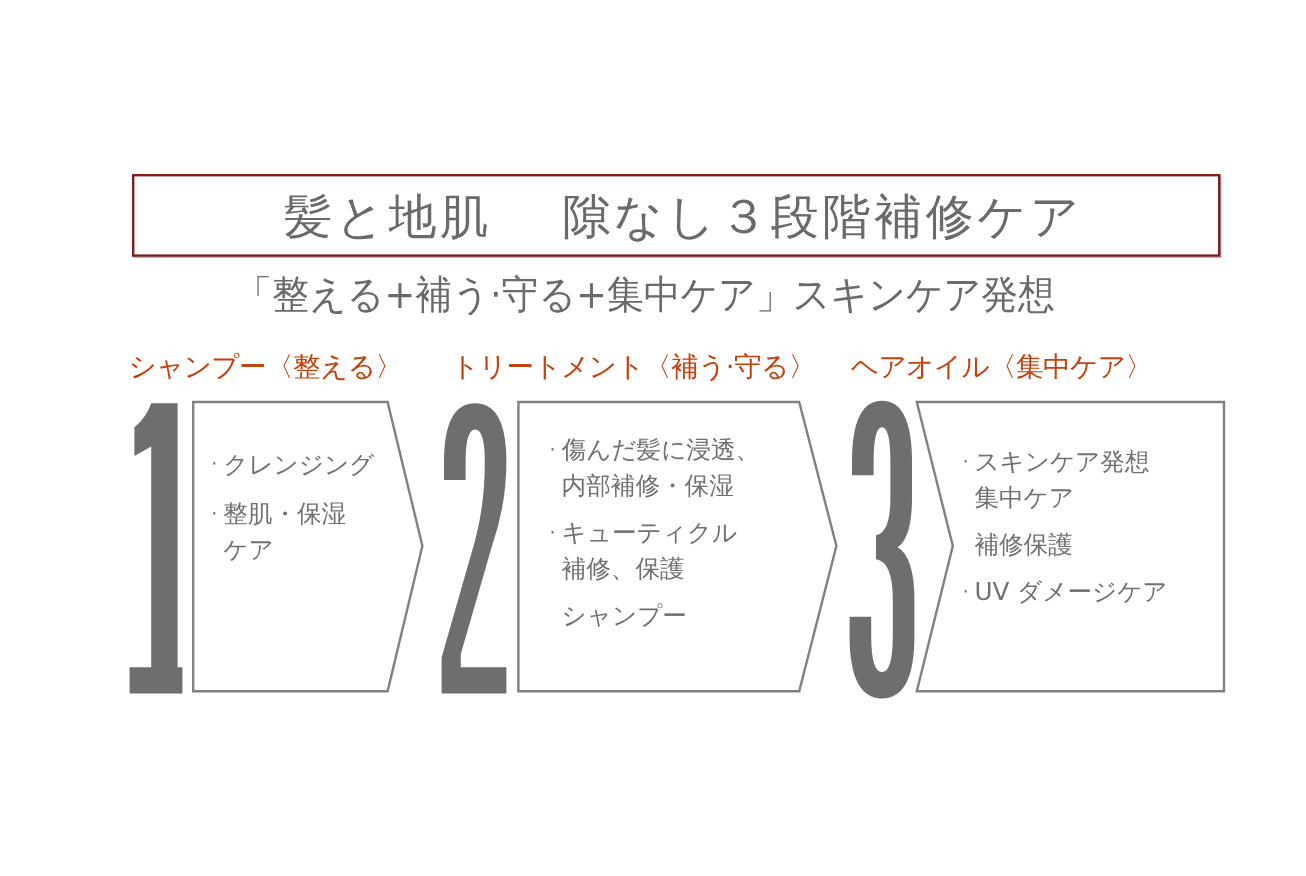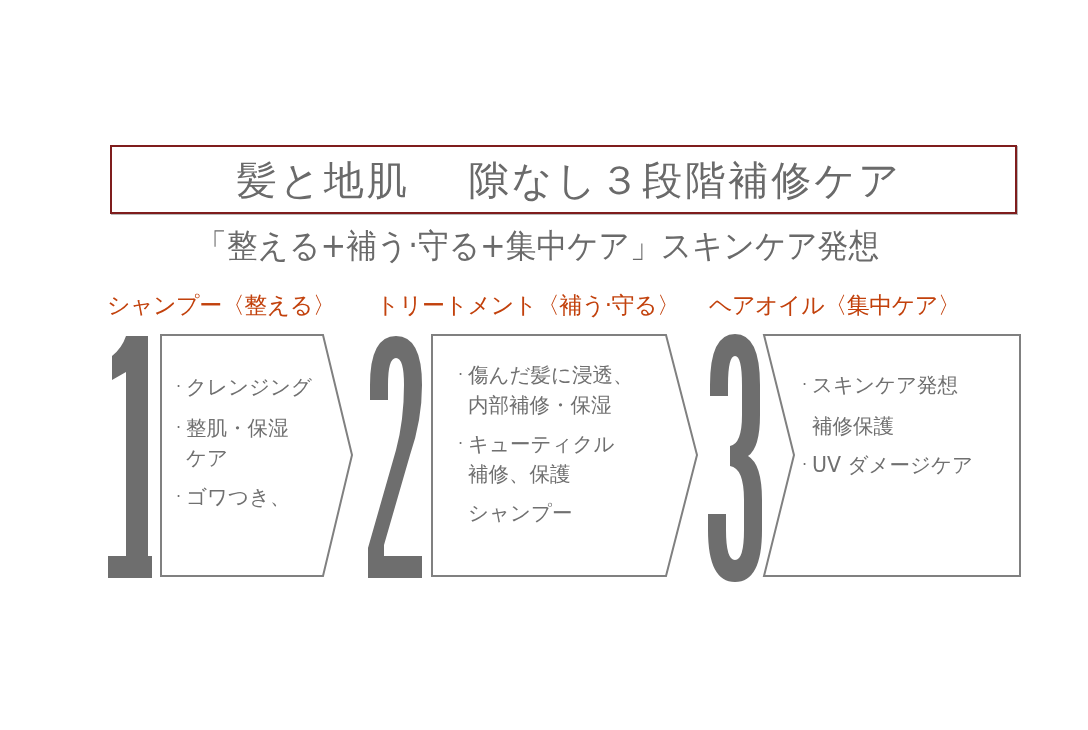--- a/index.html
+++ b/index.html
@@ -133,41 +133,41 @@
 
 <div class="box-text" style="left:176px; top:373px;">
   <div class="item">
     <span class="line"><span class="bullet">·</span><span>クレンジング</span></span>
   </div>
   <div class="item">
     <span class="line"><span class="bullet">·</span><span>整肌・保湿</span></span>
     <span class="line cont">ケア</span>
   </div>
   <div class="item">
-    <span class="line"><span class="bullet">·</span><span>ゴワつき、</span></span>
   </div>
 </div>
 
 <div class="box-text" style="left:458px; top:341px;margin-top:20px;">
   <div class="item">
     <span class="line"><span class="bullet">·</span><span>傷んだ髪に浸透、</span></span>
     <span class="line cont">内部補修・保湿</span>
   </div>
   <div class="item">
     <span class="line"><span class="bullet">·</span><span>キューティクル</span></span>
     <span class="line cont">補修、保護</span>
   </div>
   <div class="item">
     <span class="line cont">シャンプー</span>
   </div>
 </div>
 
 <div class="box-text" style="left:802px; top:371px;">
   <div class="item">
     <span class="line"><span class="bullet">·</span><span>スキンケア発想</span></span>
+    <span class="line cont">集中ケア</span>
   </div>
   <div class="item">
     <span class="line cont">補修保護</span>
   </div>
   <div class="item">
     <span class="line"><span class="bullet">·</span><span>UV ダメージケア</span></span>
   </div>
 </div>
 
 </body></html>

